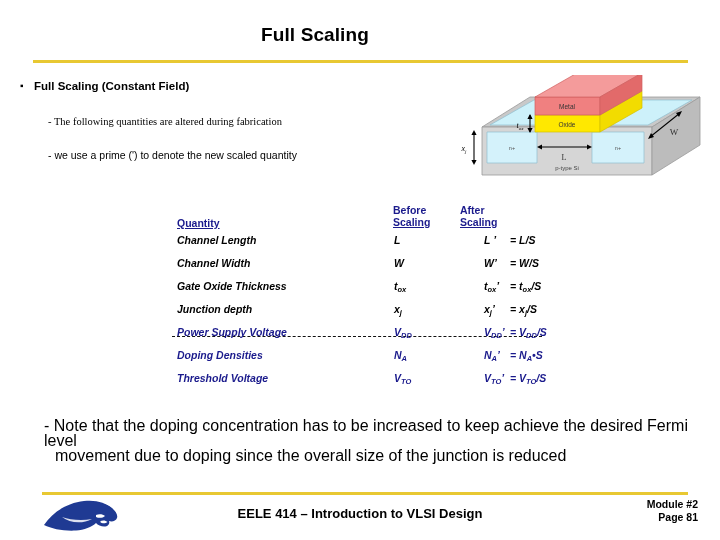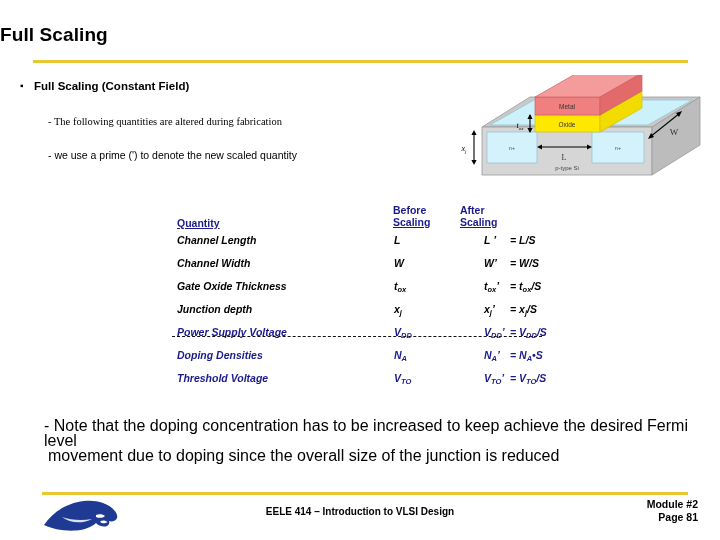--- a/index.html
+++ b/index.html
@@ -6,21 +6,21 @@
   body{
     width:720px;height:540px;background:#ffffff;
     font-family:"Liberation Sans", sans-serif;
     overflow:hidden;position:relative;
   }
   .slide{position:absolute;inset:0;width:720px;height:540px;}
 
   
   .title{
     position:absolute;left:0;top:24px;width:630px;
-    text-align:left;font-size:19px;font-weight:bold;color:#000;
+    text-align:center;font-size:19px;font-weight:bold;color:#000;
     letter-spacing:.1px;
   }
   .title-rule{
     position:absolute;left:33px;top:60px;width:655px;height:3px;
     background:#e8c832;
   }
 
   
   .bullet1{
     position:absolute;left:20px;top:79px;width:430px;
@@ -73,30 +73,30 @@
   .dashsep{
     position:absolute;left:-4px;top:136px;width:370px;height:0;
     border-top:1.5px dashed #111;
   }
 
   
   .note{
     position:absolute;left:44px;top:418px;width:660px;
     font-size:16px;color:#000;line-height:15px;
   }
-  .note .ln2{margin-left:4px;display:block;}
+  .note .ln2{margin-left:11px;display:block;}
 
   
   .foot-rule{
     position:absolute;left:42px;top:492px;width:646px;height:3px;
     background:#e8c832;
   }
   .foot-center{
     position:absolute;left:0;top:506px;width:720px;text-align:center;
-    font-size:10px;font-weight:bold;color:#000;
+    font-size:13px;font-weight:bold;color:#000;
   }
   .foot-right{
     position:absolute;right:22px;top:498px;text-align:right;
     font-size:10.5px;font-weight:bold;color:#000;line-height:13px;
   }
   .logo{position:absolute;left:40px;top:495px;width:96px;height:42px;}
   .logo svg{display:block;}
 </style>
 </head>
 <body>

